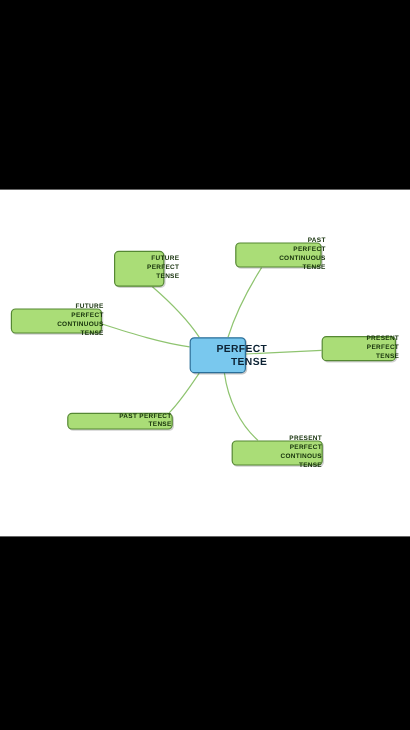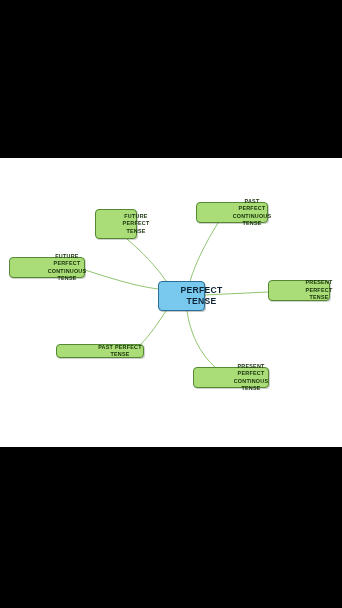--- a/index.html
+++ b/index.html
@@ -37,21 +37,21 @@
     position: absolute;
     left: 0;
     top: 0;
     width: 342px;
     height: 289px;
   }
   .node {
     position: absolute;
     box-sizing: border-box;
     border-radius: 4px;
-    text-align: center;
+    text-align: right;
     display: flex;
     align-items: center;
     justify-content: center;
     padding-left: 40px;
   }
   .node-label {
     display: block;
     white-space: pre-line;
   }
   .leaf {

